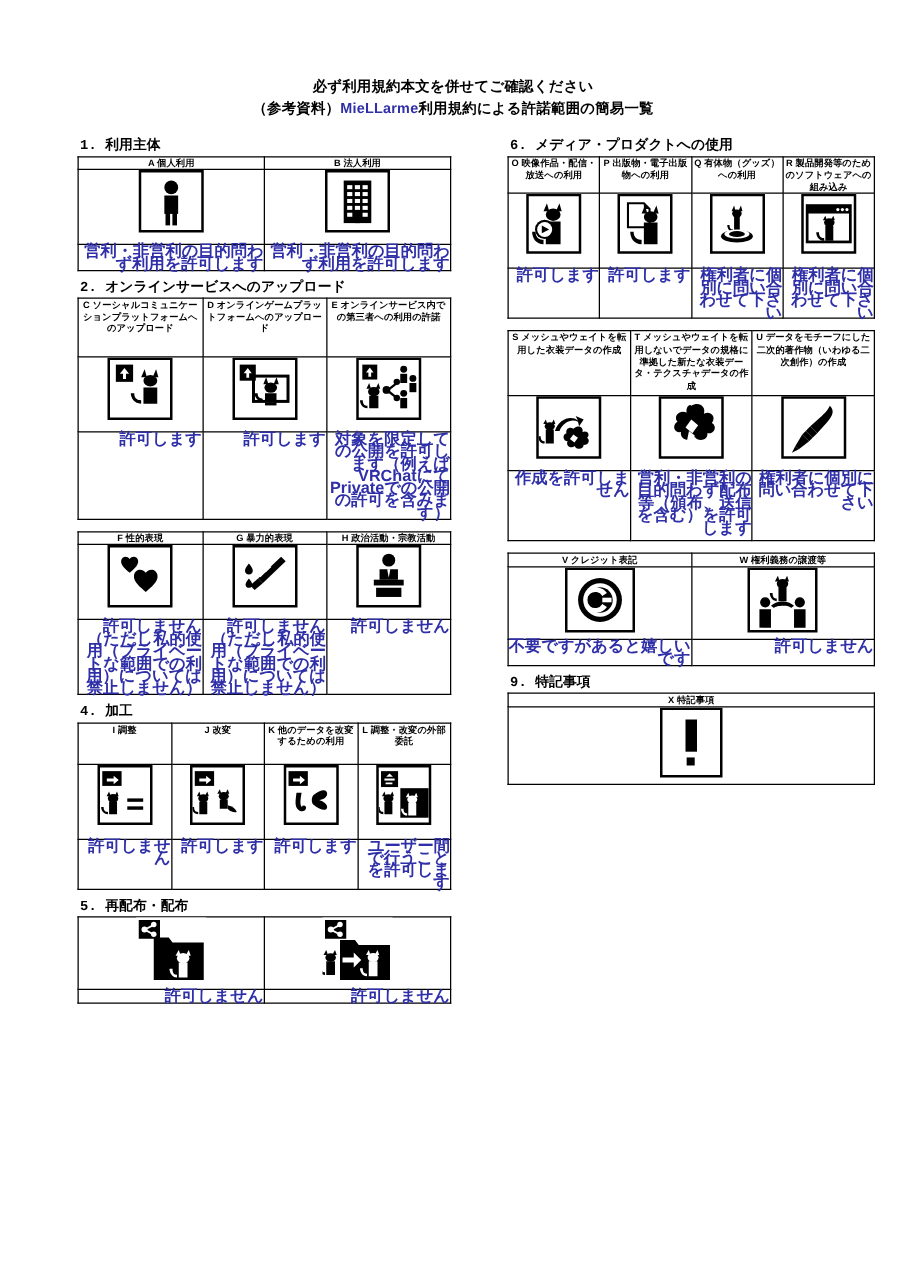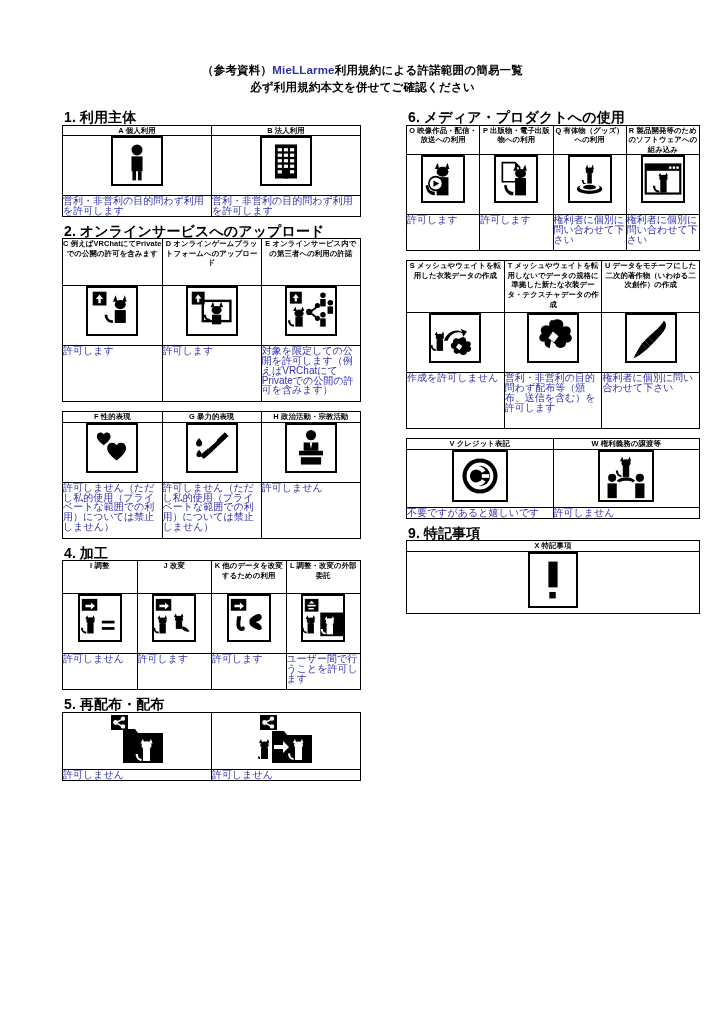--- a/index.html
+++ b/index.html
@@ -37,26 +37,27 @@
   .column {
     position: absolute;
     top: 0;
   }
   #col-left  { left: 62px;  width: 299px; }
   #col-right { left: 406px; width: 294px; }
 
   .section { margin-bottom: 9px; }
 
   .section-heading {
-    font-size: 14px;
+    font-size: 11px;
     font-weight: bold;
     line-height: 11px;
     margin: 0 0 1.5px 2px;
     letter-spacing: 0.1px;
     white-space: nowrap;
+    font-family: Liberation Mono, monospace;
   }
 
   table.grid {
     width: 100%;
     border-collapse: collapse;
     table-layout: fixed;
   }
   table.grid td {
     border: 1px solid #000000;
     vertical-align: top;
@@ -71,23 +72,23 @@
     letter-spacing: 0.1px;
     vertical-align: top;
   }
   td.icon {
     text-align: center;
     vertical-align: middle;
     padding: 3px 1px 3px 1px;
     height: 60px;
   }
   td.note {
-    text-align: left;
-    font-size: 10px;
-    font-weight: normal;
+    text-align: right;
+    font-size: 13px;
+    font-weight: bold;
     line-height: 9.8px;
     color: #2f2fa8;
     padding: 2px 2px 3px 2px;
     vertical-align: top;
   }
   td.note.tall { height: 56px; }
   td.note.mid  { height: 36px; }
 
   .glyphbox {
     display: inline-block;
@@ -101,24 +102,24 @@
   .glyphbox svg { display: block; width: 100%; height: 100%; }
   .glyph-plain { border: none; }
 
   
   .glyphbox svg * { shape-rendering: geometricPrecision; }
 </style>
 </head>
 <body>
 
 <div id="title-block">
+  <div class="title-line">必ず利用規約本文を併せてご確認ください</div>
   <div class="title-line">
     <span>（参考資料）</span><span class="brand">MieLLarme</span><span>利用規約による許諾範囲の簡易一覧</span>
   </div>
-  <div class="title-line">必ず利用規約本文を併せてご確認ください</div>
 </div>
 
 <div id="content">
 
   <div class="column" id="col-left">
 
     <div class="section">
       <div class="section-heading">1. 利用主体</div>
       <table class="grid">
         <colgroup>
@@ -181,21 +182,21 @@
     <div class="section">
       <div class="section-heading">2. オンラインサービスへのアップロード</div>
       <table class="grid">
         <colgroup>
             <col style="width:33.4%">
             <col style="width:33.3%">
             <col style="width:33.3%">
           </colgroup>
         <tbody>
             <tr>
-          <td class="hdr" style="height:47px">C 例えばVRChatにてPrivateでの公開の許可を含みます</td>
+          <td class="hdr" style="height:47px">C ソーシャルコミュニケーションプラットフォームへのアップロード</td>
           <td class="hdr">D オンラインゲームプラットフォームへのアップロード</td>
           <td class="hdr">E オンラインサービス内での第三者への利用の許諾</td>
         </tr>
         <tr>
           <td class="icon">
             <span class="glyphbox glyph-md">
               <svg viewBox="0 0 52 50">
                     <g fill="#000">
                 <rect x="5" y="4" width="15" height="15"></rect>
                 <path d="M12.5 7 L16.5 12 L13.8 12 L13.8 16.5 L11.2 16.5 L11.2 12 L8.5 12 Z" fill="#fff"></path>

